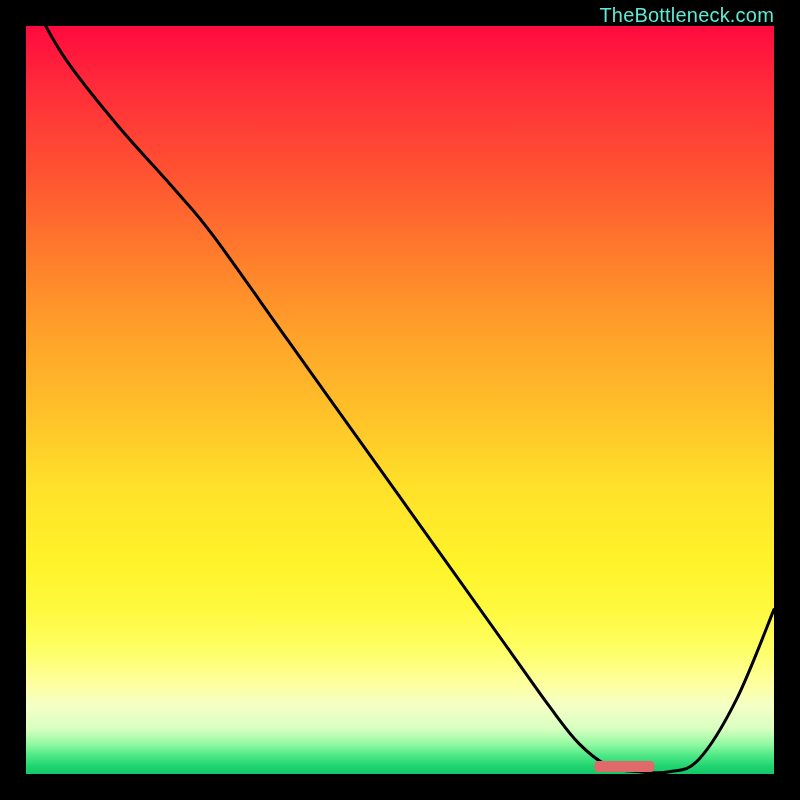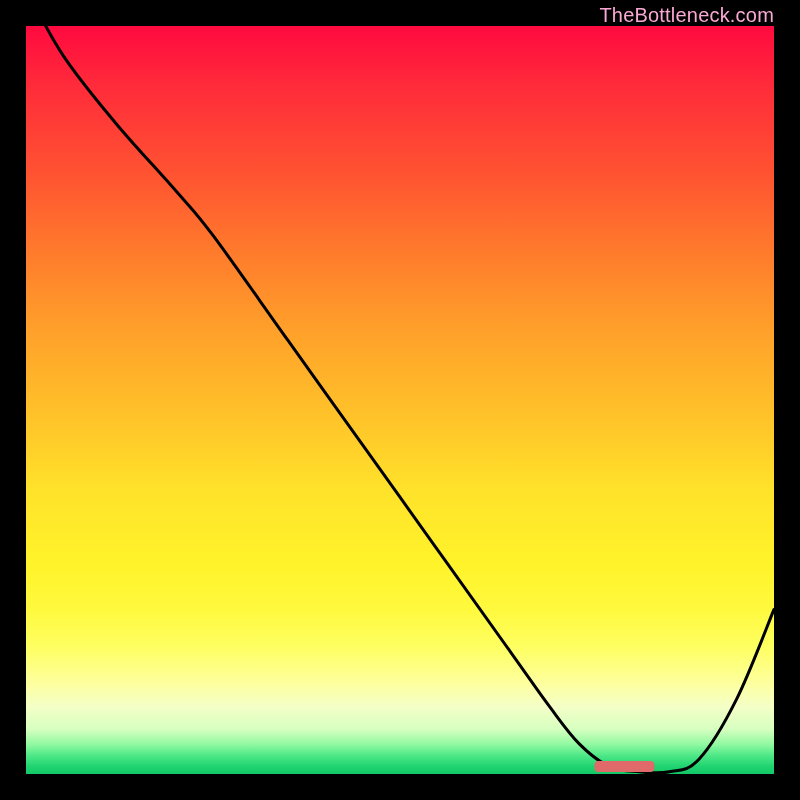--- a/index.html
+++ b/index.html
@@ -51,21 +51,21 @@
     inset: 0;
     width: 748px;
     height: 748px;
   }
   .watermark {
     position: absolute;
     top: 4px;
     right: 26px;
     font-family: Arial, Helvetica, sans-serif;
     font-size: 20px;
-    color: #f9a8d4;
+    color: #5eead4;
     font-weight: 500;
     letter-spacing: 0.2px;
   }
 </style>
 </head>
 <body>
 
 <div class="chart-container">
 
   <div class="watermark">TheBottleneck.com</div>

